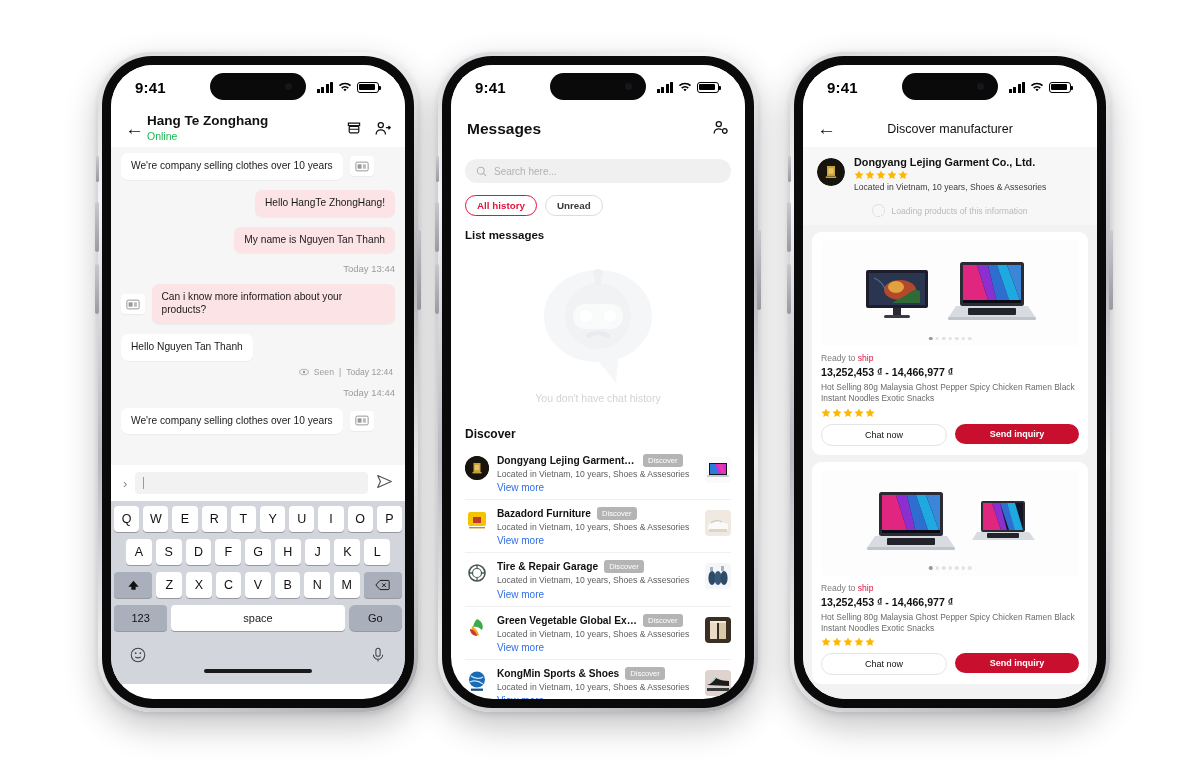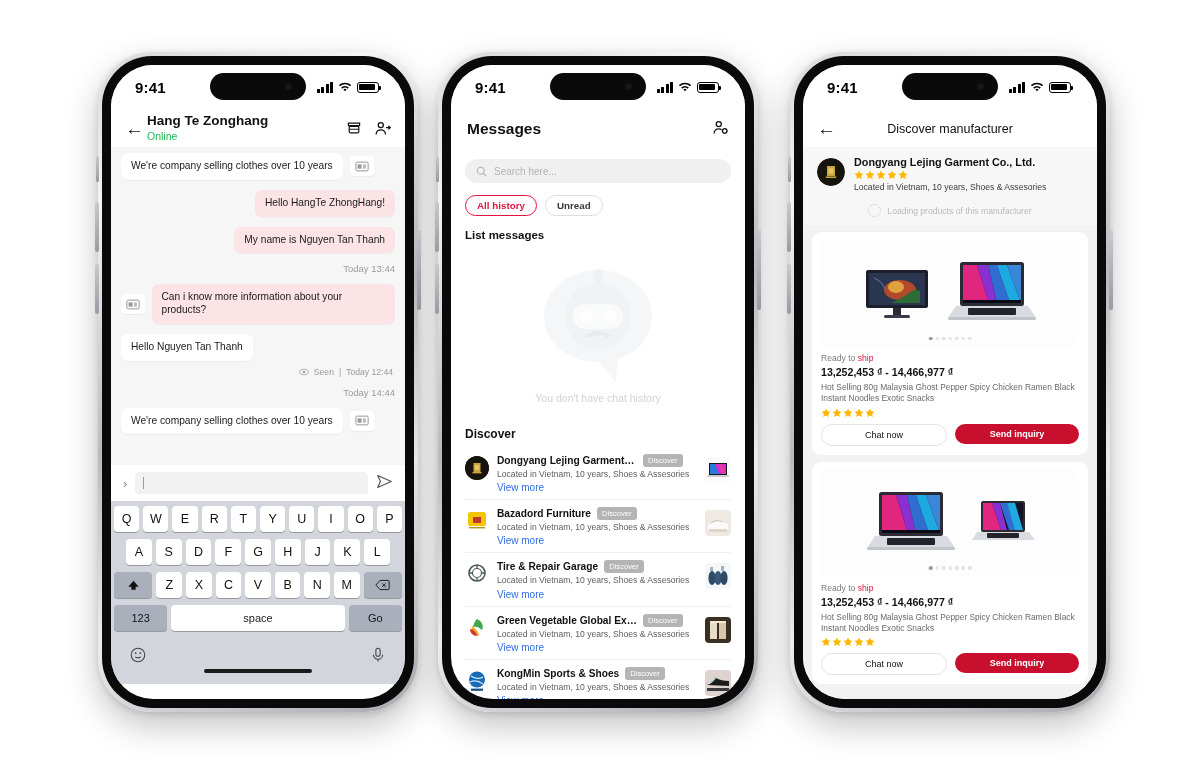--- a/index.html
+++ b/index.html
@@ -77,21 +77,21 @@
   
   .kb{background:#d2d5db;padding:5px 3px 0;box-sizing:border-box;}
   .kb-row{display:flex;justify-content:center;gap:4px;margin-bottom:7px;}
   .key{background:#fff;border-radius:4px;height:26px;flex:1;display:flex;align-items:center;justify-content:center;
     font-size:12.5px;color:#111;box-shadow:0 1px 0 rgba(0,0,0,.28);}
   .kb-row.r2{padding:0 12px;}
   .kb-row.r3{padding:0 0;}
   .key.wide{flex:1.5;background:#aab0bb;}
   .key.space{flex:5.2;font-size:11px;color:#222;}
   .key.num{flex:1.6;background:#aab0bb;font-size:11px;}
-  .key.go{flex:1.6;background:#aab0bb;font-size:11px;}
+  .key.go{flex:1.6;background:#aab0bb;font-size:11px;border-radius:6px;}
   .key svg{width:15px;height:12px;}
   .kb-bottom{display:flex;align-items:center;justify-content:space-between;padding:4px 16px 0;height:30px;box-sizing:border-box;}
   .kb-bottom svg{width:16px;height:16px;}
   .homebar{height:16px;background:#d2d5db;display:flex;align-items:flex-start;justify-content:center;}
   .homebar span{width:108px;height:4px;border-radius:3px;background:#1a1a1a;margin-top:1px;}
 
   
   .msg-nav{display:flex;align-items:center;padding:0 16px;height:40px;}
   .msg-title{font-size:15.5px;font-weight:700;color:#111;}
   .m-body{padding:10px 14px 0;box-sizing:border-box;height:560px;overflow:hidden;position:relative;}
@@ -604,21 +604,21 @@
                 <svg viewBox="0 0 12 12">
                     <path d="M6 .7 7.6 4l3.7.5-2.7 2.6.7 3.7L6 9.1 2.7 10.8l.7-3.7L.7 4.5 4.4 4z" fill="#fcb800"></path>
                   </svg>
               </div>
               <div class="maker-sub">Located in Vietnam, 10 years, Shoes &amp; Assesories</div>
             </div>
           </div>
 
           <div class="loading">
             <div class="spin"></div>
-            <span>Loading products of this manufacturer</span>
+            <span>Loading products of this information</span>
           </div>
 
           <div class="pcard">
             <div class="pimgs">
               <svg viewBox="0 0 70 58" width="70" height="58">
                 <rect x="4" y="6" width="62" height="38" rx="2" fill="#1d1d2b"></rect>
                 <rect x="7" y="9" width="56" height="32" fill="#2a3550"></rect>
                 <ellipse cx="38" cy="26" rx="16" ry="10" fill="#b2482c"></ellipse>
                 <ellipse cx="34" cy="23" rx="8" ry="6" fill="#e0a23c"></ellipse>
                 <path d="M46 30c4-4 8-5 12-3v12H30z" fill="#2e6b37"></path>

